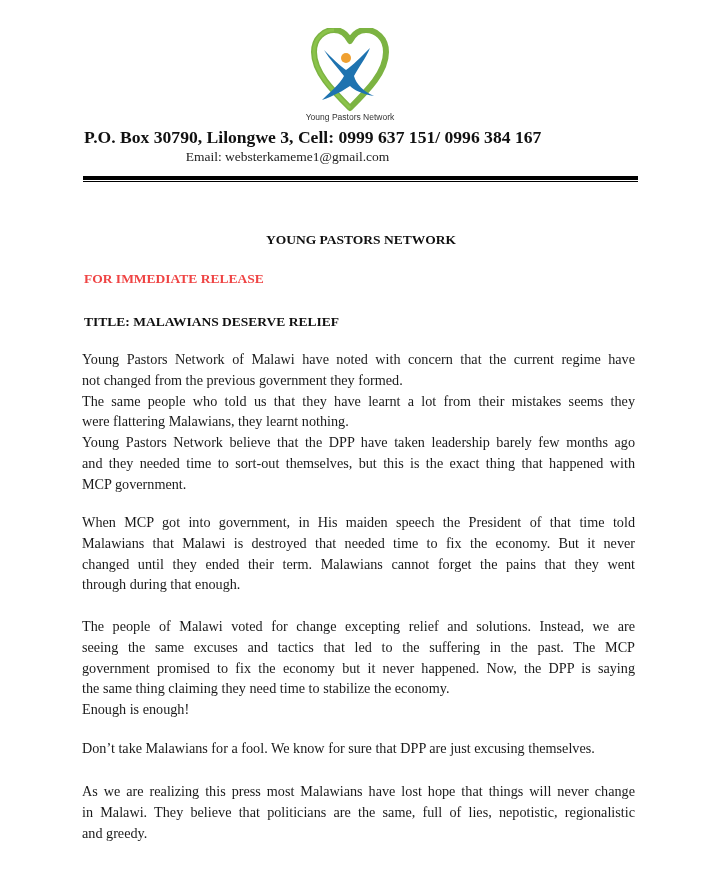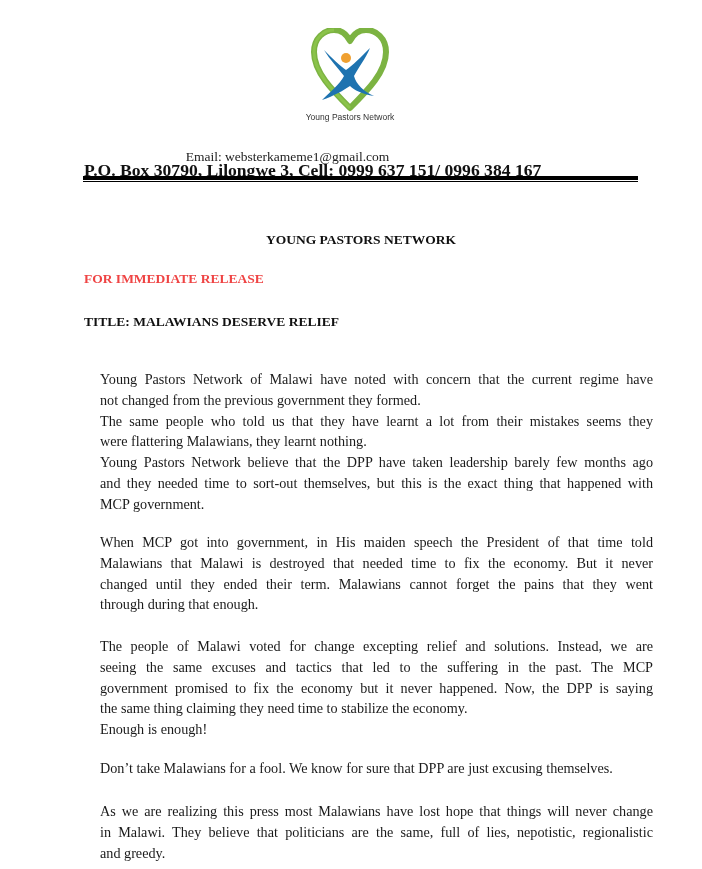--- a/index.html
+++ b/index.html
@@ -38,21 +38,20 @@
       white-space: nowrap;
     }
     .address {
       position: absolute;
       left: 84px;
       top: 127px;
       font-size: 17.6px;
       font-weight: bold;
       color: #111;
       white-space: nowrap;
-      margin-top: 33px;
     }
     .email {
       position: absolute;
       left: 0;
       width: 559px;
       top: 149px;
       text-align: center;
       font-size: 13.5px;
       color: #222;
       padding-left: 0;
@@ -96,27 +95,26 @@
     .title {
       position: absolute;
       left: 84px;
       top: 314px;
       font-size: 13.5px;
       font-weight: bold;
       color: #111;
     }
     .body-text {
       position: absolute;
-      left: 100px;
+      left: 82px;
       width: 553px;
       font-size: 14.2px;
       line-height: 20.8px;
       text-align: justify;
       color: #1a1a1a;
-      margin-top: 20px;
     }
     .body-text p {
       margin: 0;
     }
     .p1 { top: 349px; }
     .p2 { top: 512px; }
     .p3 { top: 616px; }
     .p4 { top: 738px; }
     .p5 { top: 781px; }
     .last-line {

